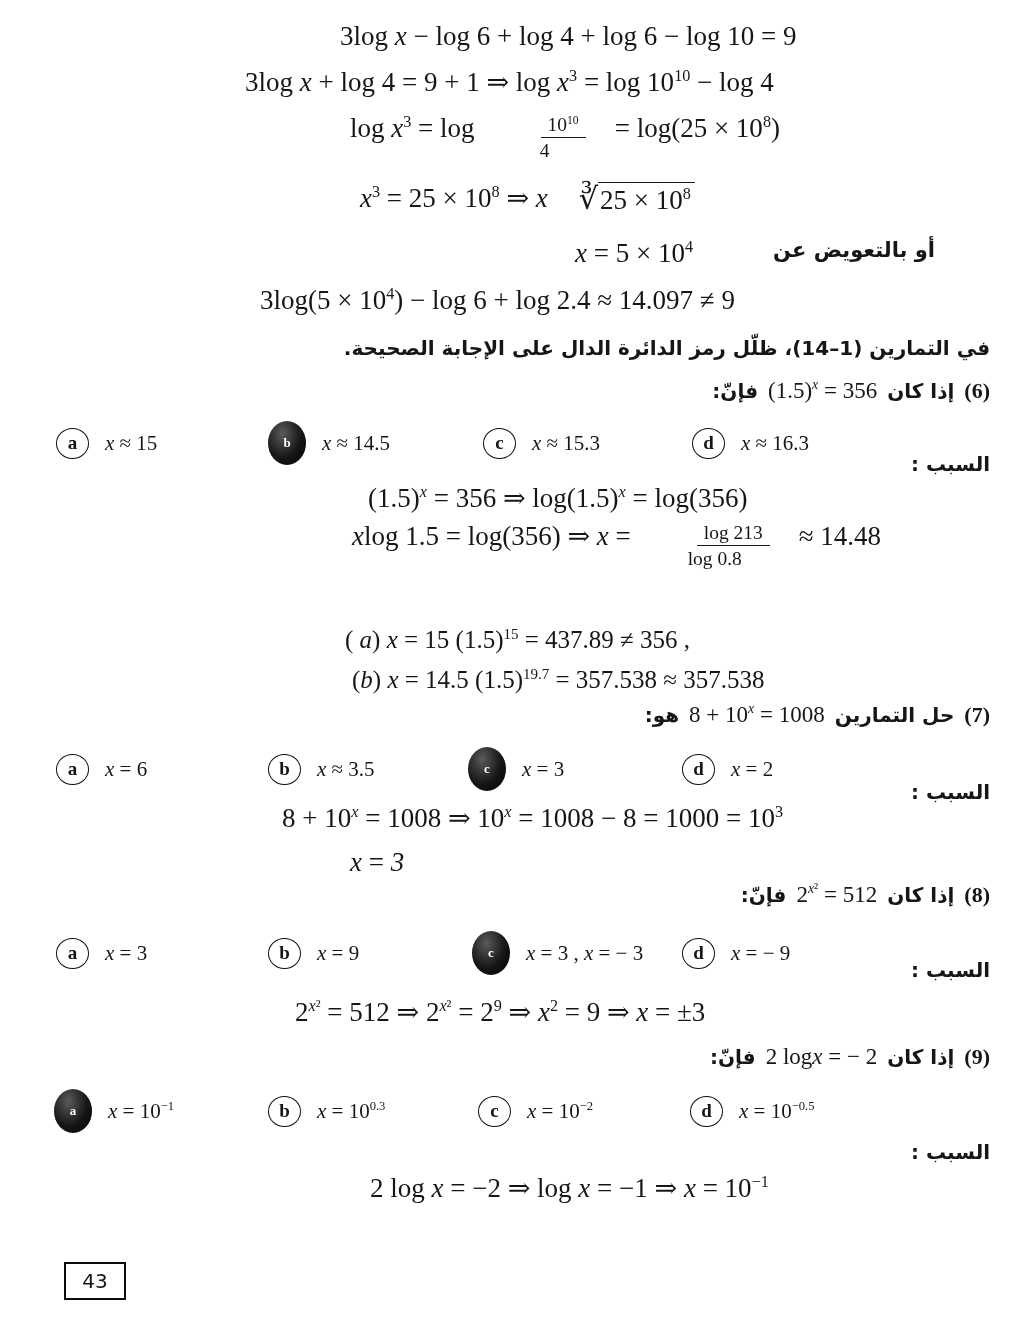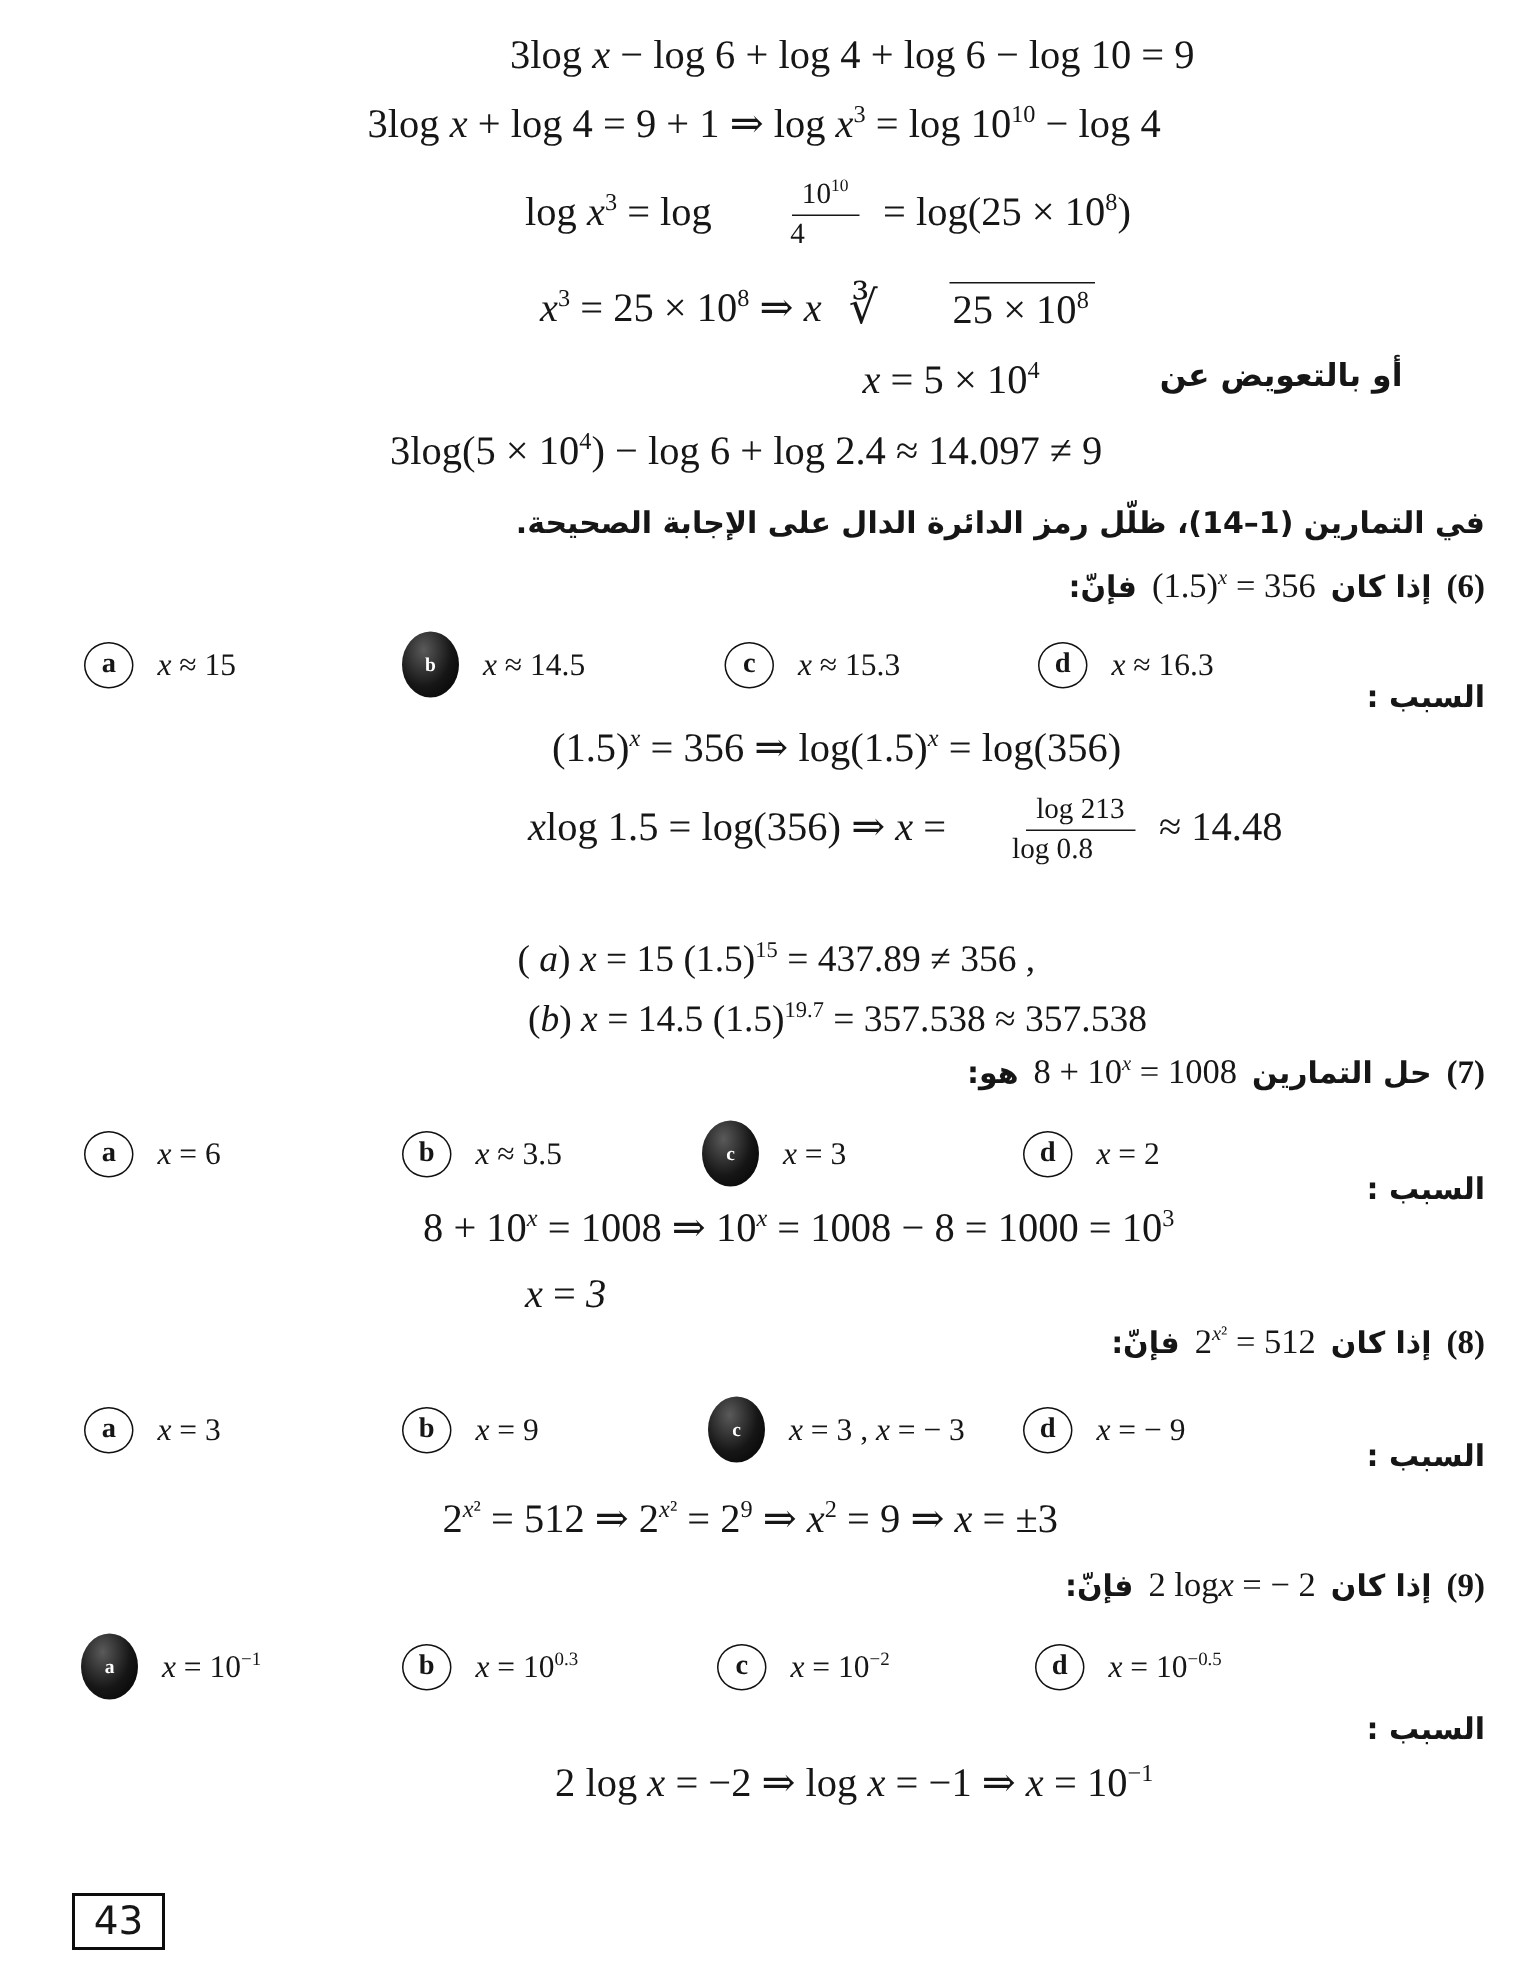--- a/index.html
+++ b/index.html
@@ -3,50 +3,50 @@
 <meta charset="utf-8">
 <style>
   html,body{margin:0;padding:0;background:#e8e8e8;}
   .page{
     position:relative;width:1020px;height:1320px;background:#ffffff;
     margin:0 auto;overflow:hidden;color:#161616;
     font-family:"Liberation Serif","DejaVu Serif","DejaVu Sans",serif;
   }
   .abs{position:absolute;white-space:nowrap;}
   .eq{font-size:27px;line-height:1.25;}
-  .eqf{display:flex;align-items:center;gap:12px;}
+  .eqf{display:flex;align-items:flex-start;gap:25px;}
   .chk{font-size:25px;}
   sup{font-size:0.60em;line-height:0;vertical-align:super;letter-spacing:0;}
   i{font-style:italic;}
   .frac{display:inline-flex;flex-direction:column;align-items:center;
         font-size:0.72em;line-height:1.2;margin:0 4px;transform:translateY(1px);}
   .frac .num{border-bottom:1.8px solid #161616;padding:0 7px 1px;margin-left:37px;}
   .frac .den{padding-top:1px;}
   .rt{display:inline-flex;align-items:stretch;margin-left:6px;}
   .rad{font-size:1.12em;line-height:1;transform:translateY(2px);}
-  .vinc{border-top:1.8px solid #161616;padding:1px 4px 0 2px;margin-left:48px;}
+  .vinc{border-top:1.8px solid #161616;padding:1px 4px 0 2px;}
   .ar{font-family:"DejaVu Sans","Liberation Sans",sans-serif;font-size:20px;}
   .bold{font-weight:bold;}
   .instr{font-size:20px;}
   .prompt{display:flex;direction:rtl;align-items:center;column-gap:10px;}
   .qnum{font-family:"Liberation Serif","DejaVu Serif",serif;font-weight:bold;font-size:22px;}
   .pmath{font-family:"Liberation Serif","DejaVu Serif",serif;font-size:23px;direction:ltr;}
   .reason{font-size:20px;}
   .note{font-size:19px;}
   .opt{position:absolute;display:flex;align-items:center;gap:16px;height:50px;}
   .bub{width:33px;height:31px;border:1.8px solid #111;border-radius:50%;
        display:flex;align-items:center;justify-content:center;flex:0 0 auto;
        font-family:"Liberation Serif","DejaVu Serif",serif;font-weight:bold;font-size:19px;
        background:#fff;box-sizing:border-box;}
   .bub.filled{width:38px;height:44px;border:none;color:#fff;font-size:13px;
        background:radial-gradient(ellipse at 38% 28%, #5a5a5a 0%, #161616 55%, #000 100%);}
   .otext{font-size:21px;font-family:"Liberation Serif","DejaVu Serif",serif;}
-  .pagebox{position:absolute;left:48px;top:1262px;width:62px;height:38px;
+  .pagebox{position:absolute;left:64px;top:1262px;width:62px;height:38px;
        border:2.5px solid #0c0c0c;display:flex;align-items:center;justify-content:center;
-       font-family:"DejaVu Sans","Liberation Sans",sans-serif;font-size:26px;box-sizing:border-box;}
+       font-family:"DejaVu Sans","Liberation Sans",sans-serif;font-size:20px;box-sizing:border-box;}
 </style>
 </head>
 <body>
 
 <div class="page">
 
   <div class="abs eq" style="left:340px;top:20px">3log <i>x</i> −  log 6 +  log 4 +  log 6 −  log 10 = 9</div>
   <div class="abs eq" style="left:245px;top:66px">3log <i>x</i> +  log 4  = 9 + 1 ⇒ log <i>x</i><sup>3</sup> =  log 10<sup>10</sup> − log 4</div>
 
   <div class="abs eq eqf" style="left:350px;top:112px;height:60px">

